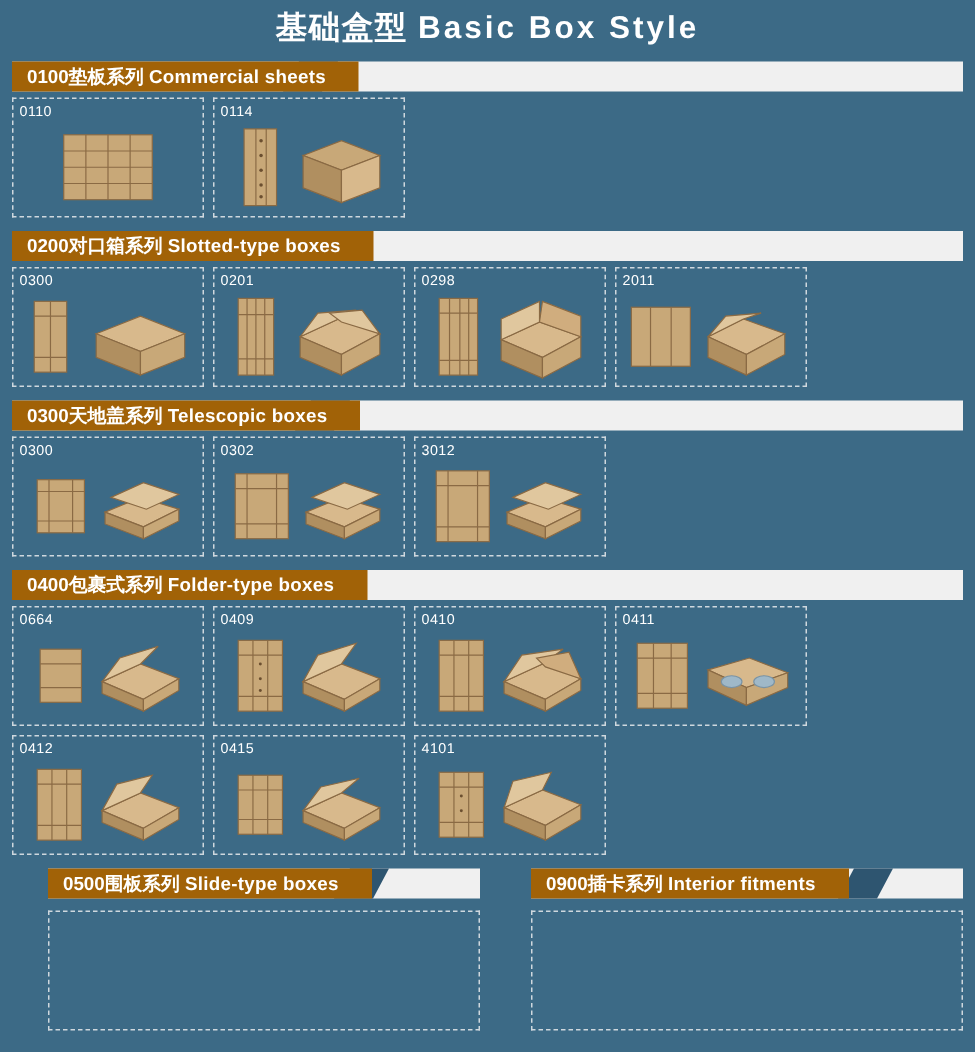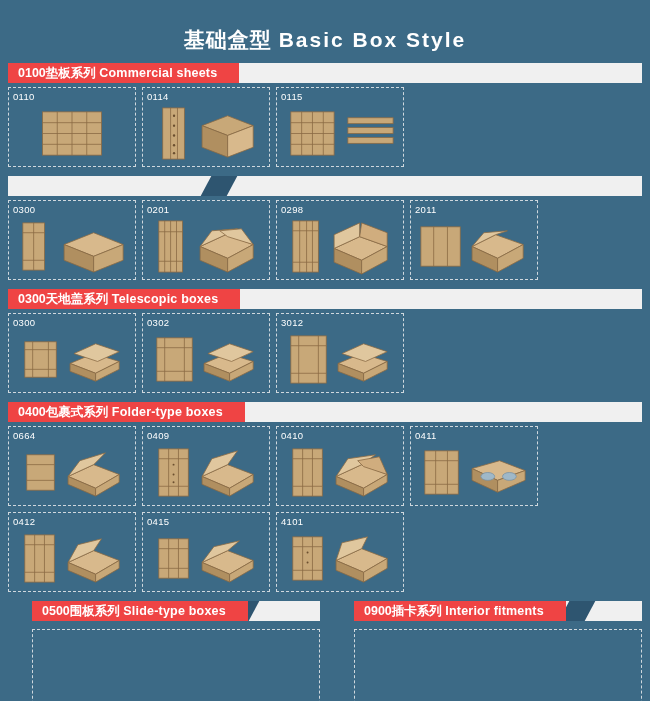--- a/index.html
+++ b/index.html
@@ -9,21 +9,21 @@
     font-family:"Liberation Sans", sans-serif;
     color:#ffffff;
     overflow:hidden;
     position:relative;
   }
   #title{
     text-align:center;
     font-size:21px;
     font-weight:bold;
     letter-spacing:1px;
-    padding-top:26px;
+    padding-top:4px;
     color:#ffffff;
   }
   #title .en{ letter-spacing:2px; }
 
   .section{ margin:0 8px; }
 
   
   .band{
     position:relative;
     height:20px;
@@ -34,21 +34,21 @@
     position:absolute;
     left:0; top:0;
     height:20px;
     width:100%;
     background:#f0f0f0;
   }
   .band .tab{
     position:absolute;
     left:0; top:0;
     height:20px;
-    background:#ef4444;
+    background:#a16207;
     color:#ffffff;
     font-size:12.5px;
     font-weight:bold;
     line-height:20px;
     padding:0 22px 0 10px;
     white-space:nowrap;
     z-index:2;
   }
   .band .tab .en{
     font-weight:bold;
@@ -155,49 +155,32 @@
           </g>
           <g stroke="#8a6a44" stroke-width="0.8" fill="#c8a878">
             <polygon points="60,22 86,12 112,22 86,32"></polygon>
             <polygon points="60,22 60,44 86,54 86,32" fill="#b08f60"></polygon>
             <polygon points="112,22 112,44 86,54 86,32" fill="#d8b98c"></polygon>
           </g>
         </svg>
       </div>
     </div>
 
-    <div class="card">
-      <div class="code">0115</div>
-      <div class="art">
-        <svg viewBox="0 0 128 60" preserveAspectRatio="xMidYMid meet">
-          <g stroke="#8a6a44" stroke-width="0.8" fill="#c8a878">
-            <rect x="14" y="8" width="44" height="44"></rect>
-            <line x1="14" y1="19" x2="58" y2="19"></line>
-            <line x1="14" y1="30" x2="58" y2="30"></line>
-            <line x1="14" y1="41" x2="58" y2="41"></line>
-            <line x1="25" y1="8" x2="25" y2="52"></line>
-            <line x1="36" y1="8" x2="36" y2="52"></line>
-            <line x1="47" y1="8" x2="47" y2="52"></line>
-          </g>
-          <g stroke="#8a6a44" stroke-width="0.8" fill="#c8a878">
-            <rect x="72" y="14" width="46" height="6"></rect>
-            <rect x="72" y="24" width="46" height="6"></rect>
-            <rect x="72" y="34" width="46" height="6"></rect>
-          </g>
-        </svg>
-      </div>
-    </div>
 
   </div>
 </div>
 
 <div class="section s2">
   <div class="band">
     <div class="bar"></div>
     <div class="slash" style="left:198px;"></div>
+    <div class="tab">
+      <span>0200对口箱系列</span>
+      <span class="en">Slotted-type boxes</span>
+    </div>
   </div>
   <div class="row">
 
     <div class="card">
       <div class="code">0300</div>
       <div class="art">
         <svg viewBox="0 0 128 60" preserveAspectRatio="xMidYMid meet">
           <g stroke="#8a6a44" stroke-width="0.8" fill="#c8a878">
             <rect x="14" y="6" width="22" height="48"></rect>
             <line x1="14" y1="16" x2="36" y2="16"></line>

